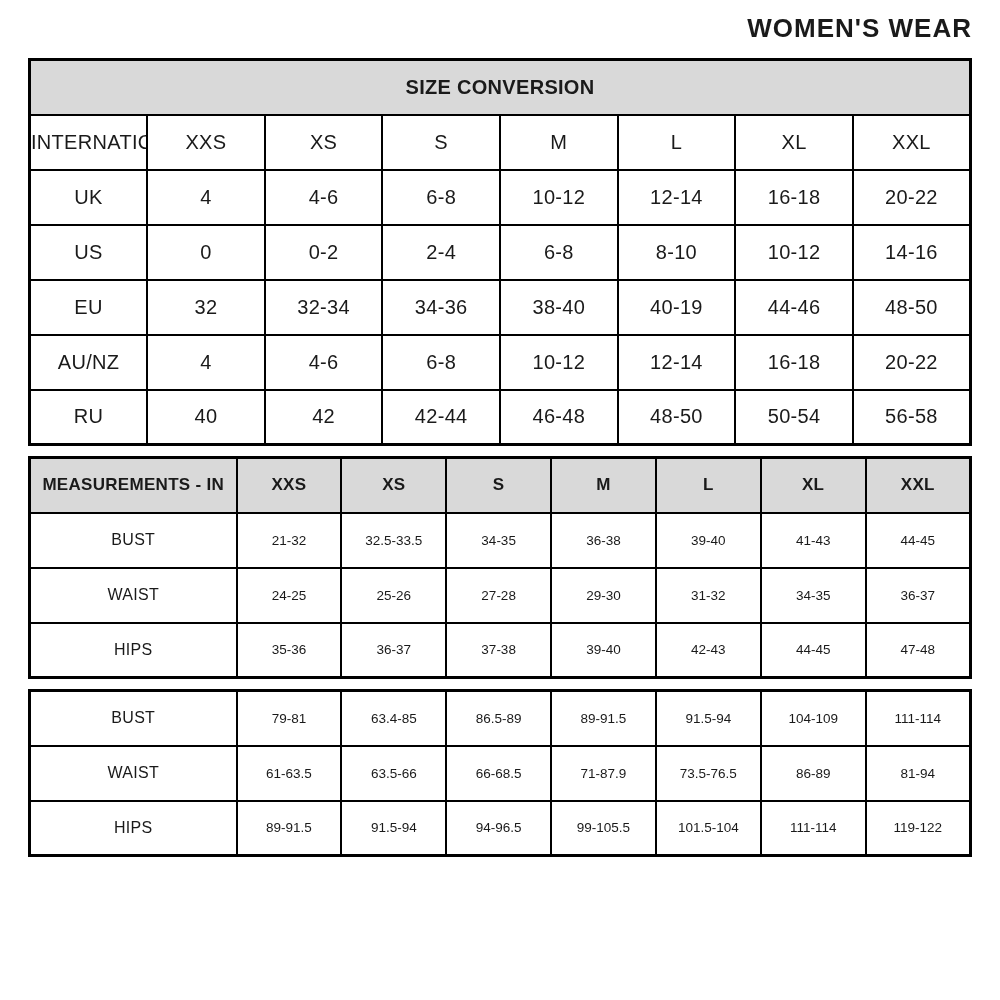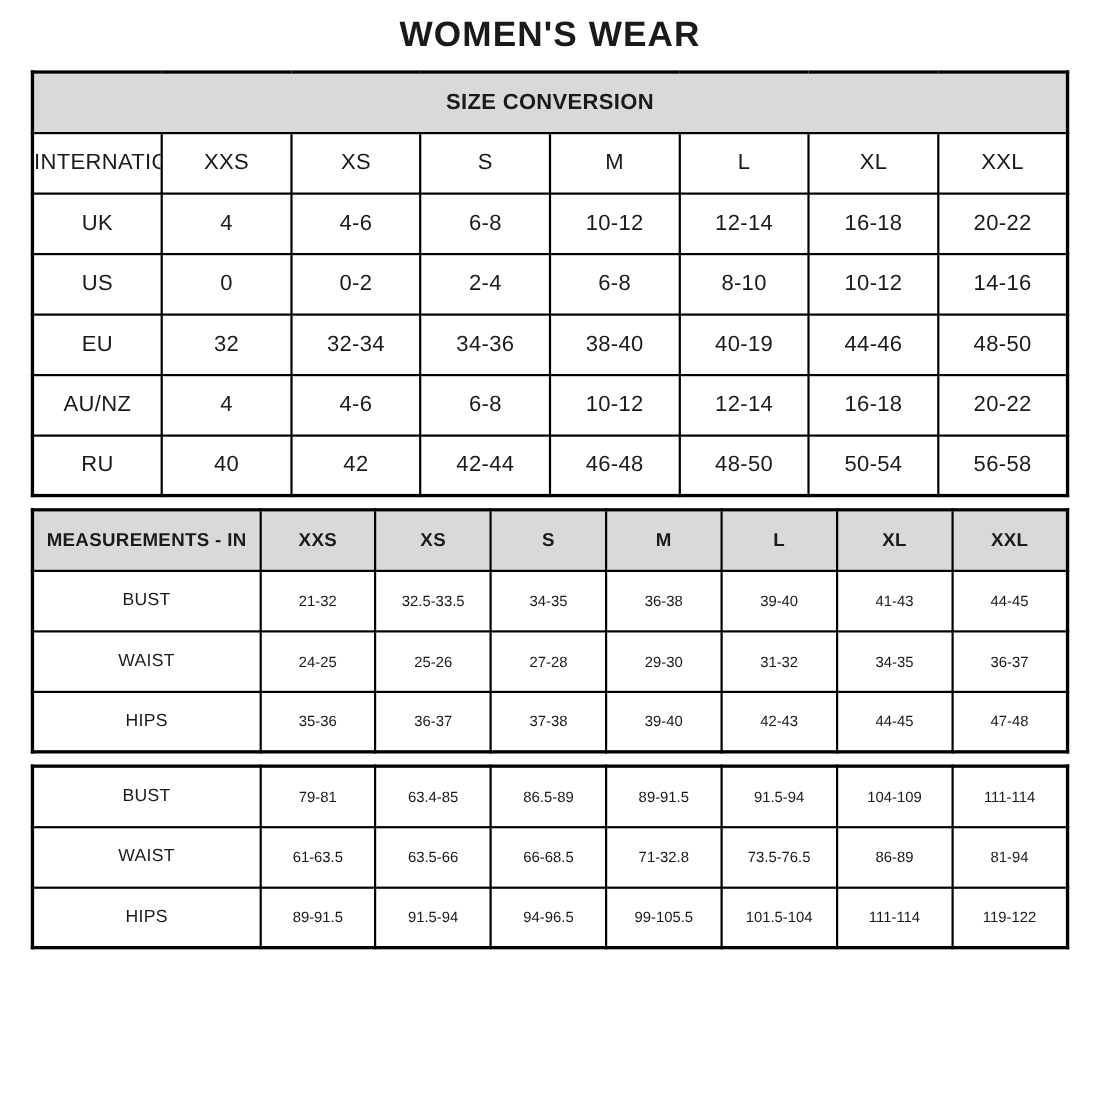--- a/index.html
+++ b/index.html
@@ -5,22 +5,22 @@
   * { margin: 0; padding: 0; box-sizing: border-box; }
   html, body {
     width: 1000px; height: 1000px;
     background: #ffffff;
     font-family: "Liberation Sans", sans-serif;
     color: #1a1a1a;
     overflow: hidden;
   }
   .wrap { width: 944px; margin: 0 auto; }
   .page-title {
-    text-align: center;
-    font-size: 32px;
+    text-align: right;
+    font-size: 26px;
     font-weight: bold;
     letter-spacing: 1px;
     padding: 13px 0 14px 0;
   }
   table {
     width: 100%;
     border-collapse: collapse;
     table-layout: fixed;
   }
   .tbl { border: 3px solid #000; margin-bottom: 10px; }
@@ -182,21 +182,21 @@
       <td>89-91.5</td>
       <td>91.5-94</td>
       <td>104-109</td>
       <td>111-114</td>
     </tr>
     <tr>
       <td class="col-label row-label">WAIST</td>
       <td>61-63.5</td>
       <td>63.5-66</td>
       <td>66-68.5</td>
-      <td>71-32.8</td>
+      <td>71-87.9</td>
       <td>73.5-76.5</td>
       <td>86-89</td>
       <td>81-94</td>
     </tr>
     <tr>
       <td class="col-label row-label">HIPS</td>
       <td>89-91.5</td>
       <td>91.5-94</td>
       <td>94-96.5</td>
       <td>99-105.5</td>

